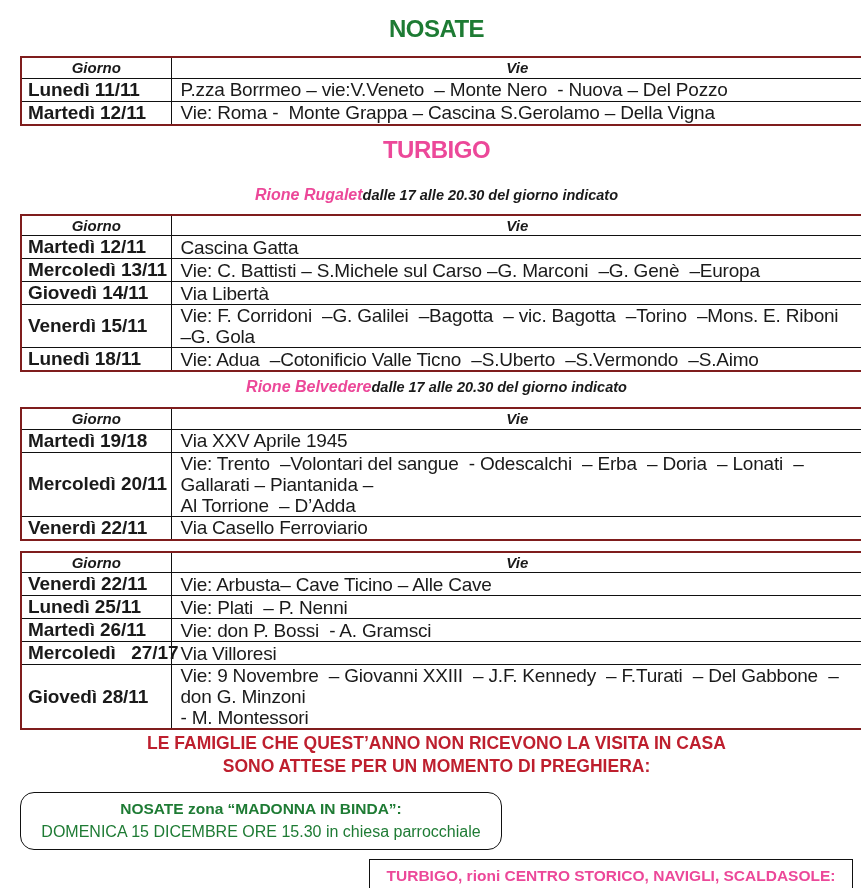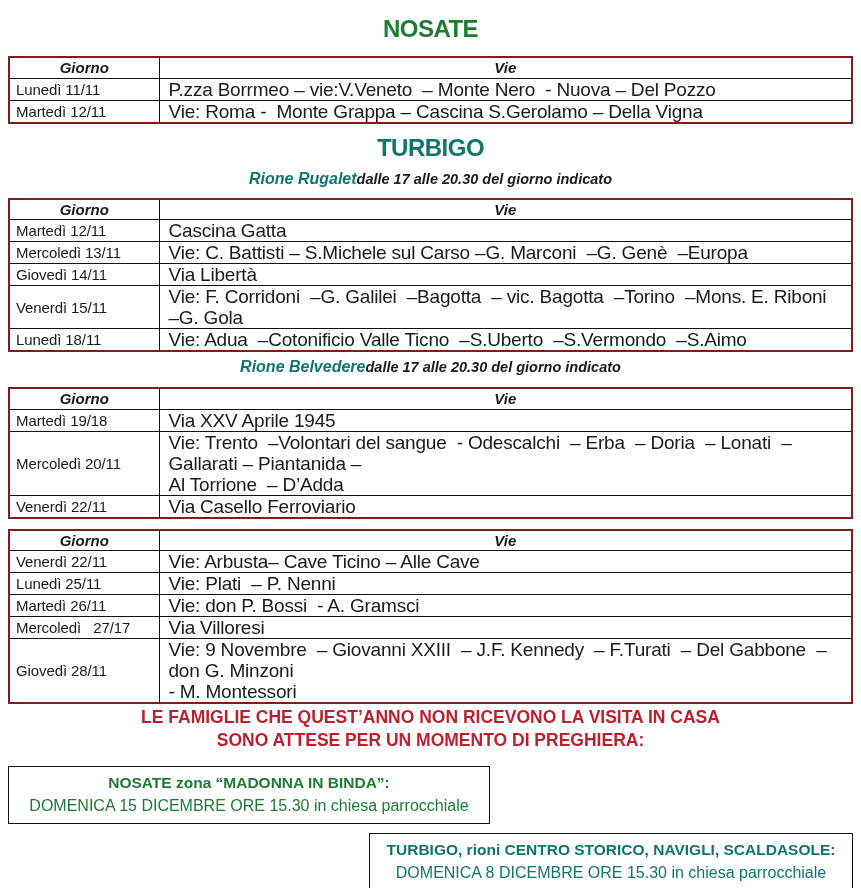--- a/index.html
+++ b/index.html
@@ -1,49 +1,49 @@
 <!DOCTYPE html>
 <html><head>
 <meta charset="utf-8">
 <style>
   * { margin: 0; padding: 0; box-sizing: border-box; }
   html, body { width: 861px; height: 888px; background: #ffffff; overflow: hidden; }
   body { font-family: "Liberation Sans", sans-serif; color: #1a1a1a; }
-  .page { width: 861px; height: 696px; padding: 14px 8px 0 8px; }
+  .page { width: 861px; height: 696px; padding: 14px 8px 0 20px; }
 
   .town-title { text-align: center; font-weight: bold; font-size: 24px; line-height: 30px; letter-spacing: -0.5px; }
   .green { color: #1E7B34; }
-  .blue  { color: #0f766e; }
+  .blue  { color: #ec4899; }
 
   .subtitle { text-align: center; line-height: 20px; font-style: italic; font-weight: bold; }
   .subtitle .zone { font-size: 16px; }
   .subtitle .note { font-size: 14.5px; color: #1a1a1a; }
 
   table.streets-table { width: 845px; border-collapse: collapse; table-layout: fixed; }
   table.streets-table th, table.streets-table td { border: 1.5px solid #111111; vertical-align: middle; }
   table.streets-table { border: 2px solid #7f1d1d; }
   col.col-day { width: 150px; }
   th { height: 21px; font-size: 15px; font-style: italic; font-weight: bold; text-align: center; }
-  td.day { height: 21px; font-weight: normal; font-size: 15px; padding: 0 6px; white-space: pre; letter-spacing: -0.1px; }
+  td.day { height: 21px; font-weight: bold; font-size: 19px; padding: 0 6px; white-space: pre; letter-spacing: -0.1px; }
   td.vie { font-size: 19px; padding: 0 9px; white-space: pre-wrap; line-height: 21px; letter-spacing: -0.2px; }
 
   .mt-nosate-sub { margin-top: 6px; }
   .mt-table1 { margin-top: 12px; }
   .mt-turbigo { margin-top: 9px; }
-  .mt-rugalet-sub { margin-top: 6px; text-align: center; }
+  .mt-rugalet-sub { margin-top: 20px; text-align: center; }
   .mt-table2 { margin-top: 9px; }
   .mt-belvedere-sub { margin-top: 5px; }
   .mt-table3 { margin-top: 10px; }
   .mt-arbusta-sub { margin-top: 3px; }
   .mt-table4 { margin-top: 10px; }
 
   .notice { margin-top: 2px; text-align: center; color: #BE1F2E; font-weight: bold; font-size: 17.5px; line-height: 23px; }
 
   .info-box { border: 1.5px solid #111111; text-align: center; padding: 4px 2px 6px 2px; }
-  .box-nosate { width: 482px; margin-top: 14px; }
+  .box-nosate { width: 482px; margin-top: 14px; border-radius: 14px; }
   .box-turbigo { width: 484px; margin: 9px 0 0 auto; }
   .info-box .box-title { font-weight: bold; font-size: 15.5px; line-height: 23px; }
   .info-box .box-detail { font-size: 16px; line-height: 23px; }
 </style>
 </head>
 <body>
 
 <div class="page">
 
   <div class="town-title green">NOSATE</div>

